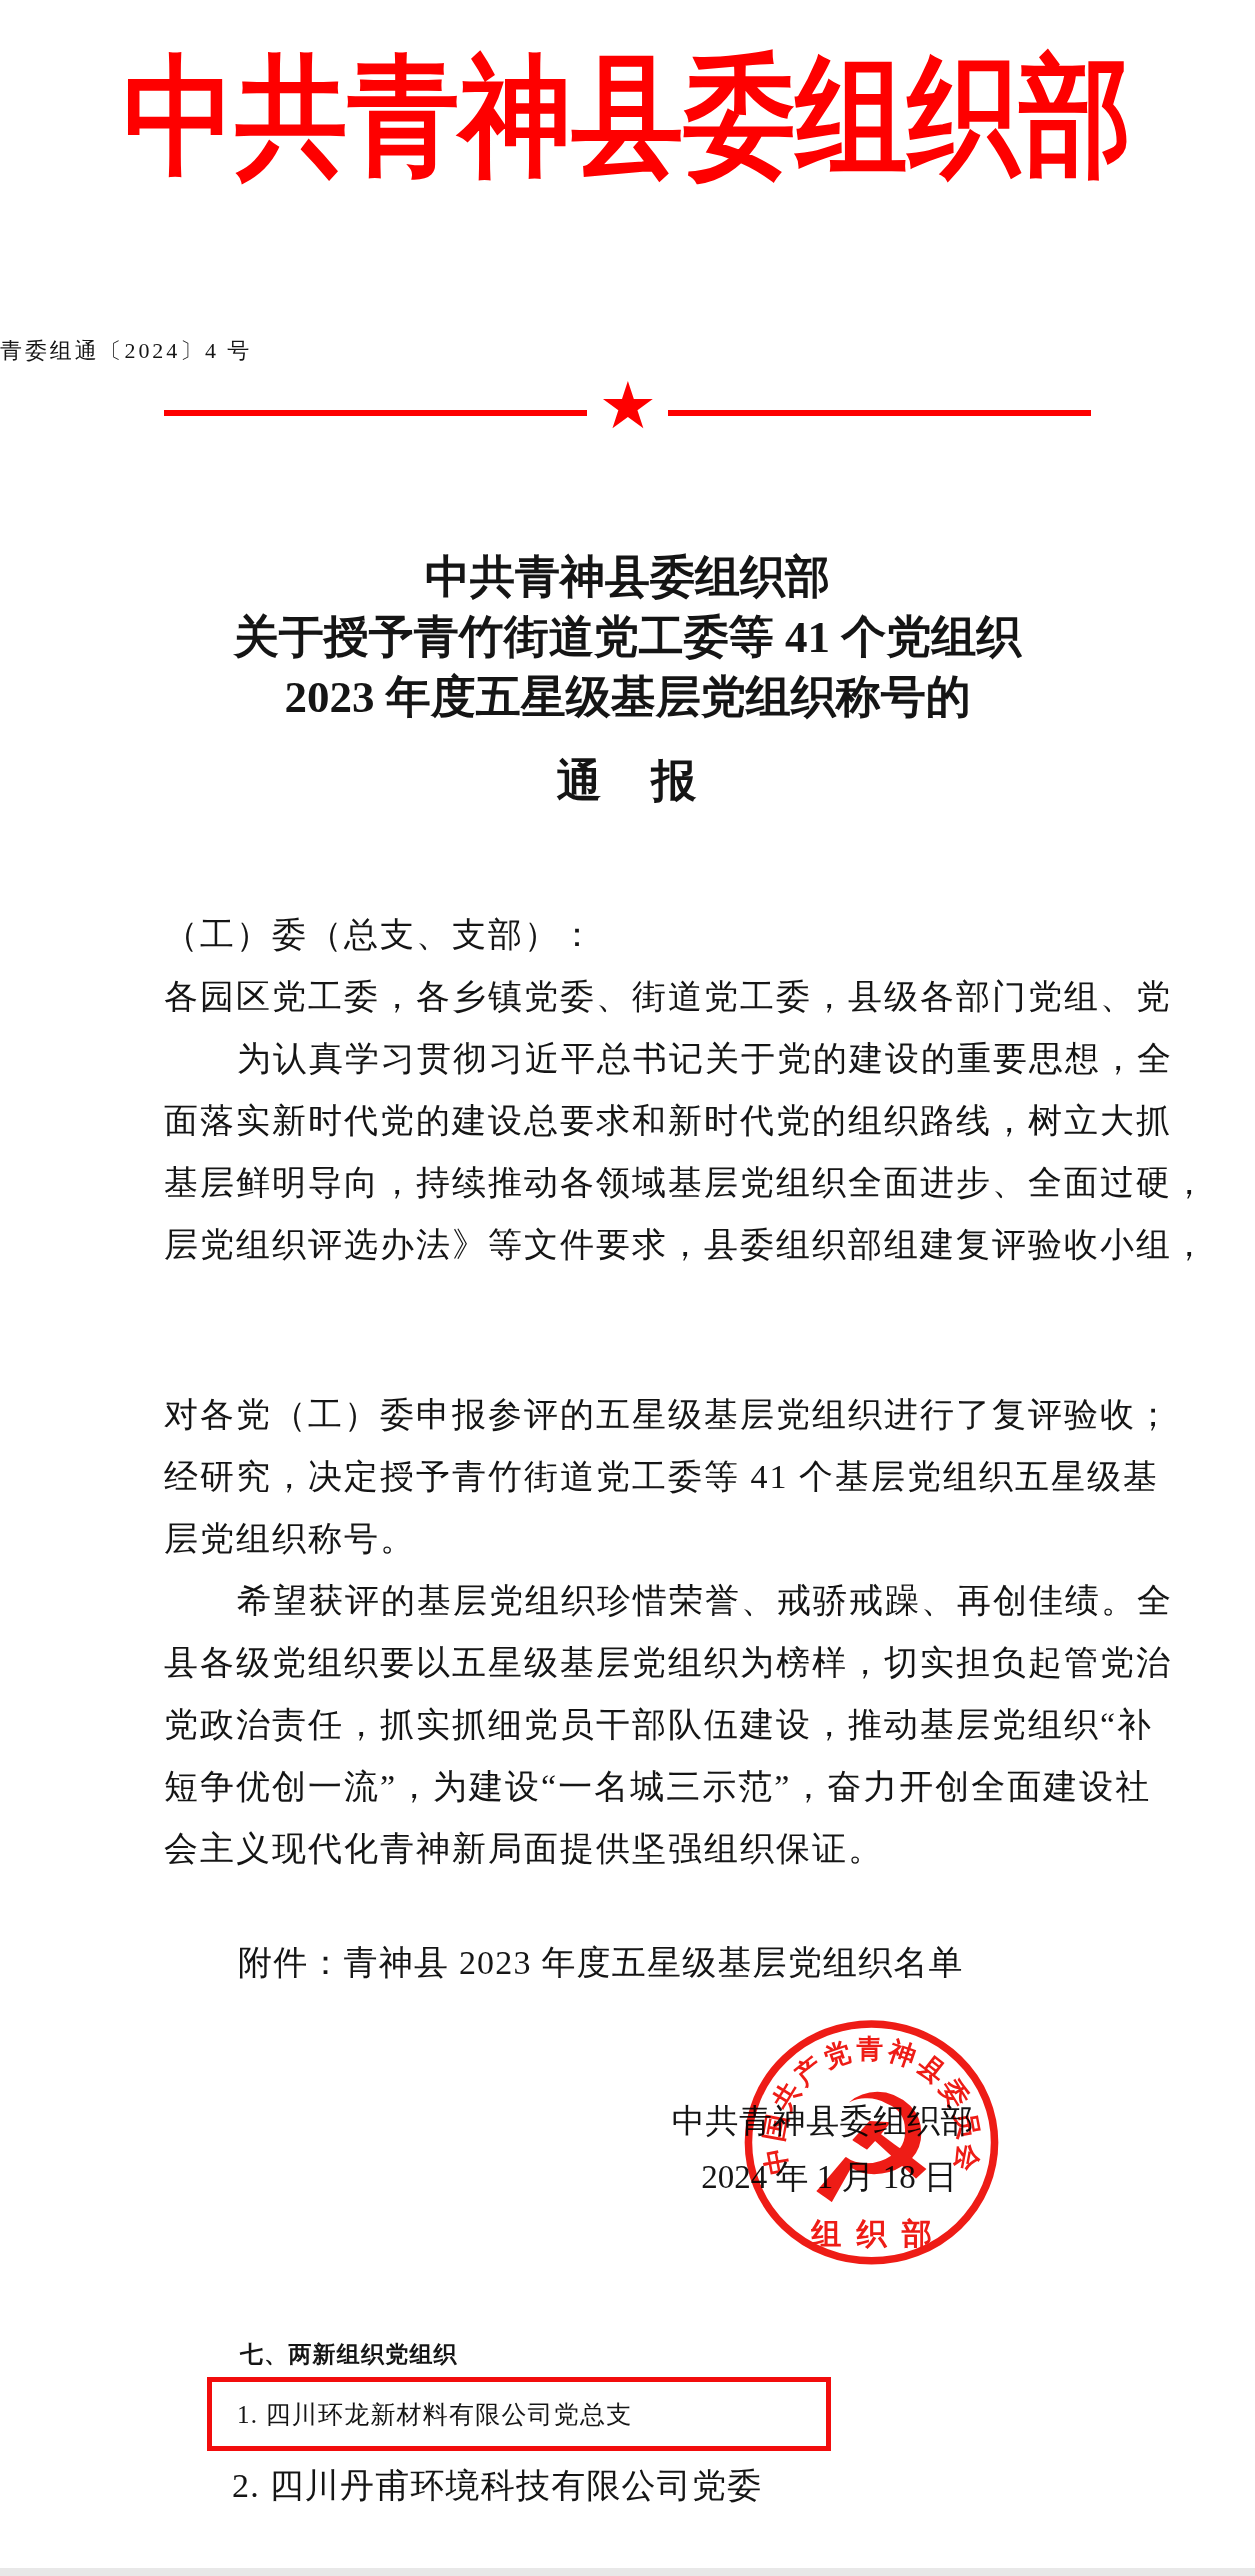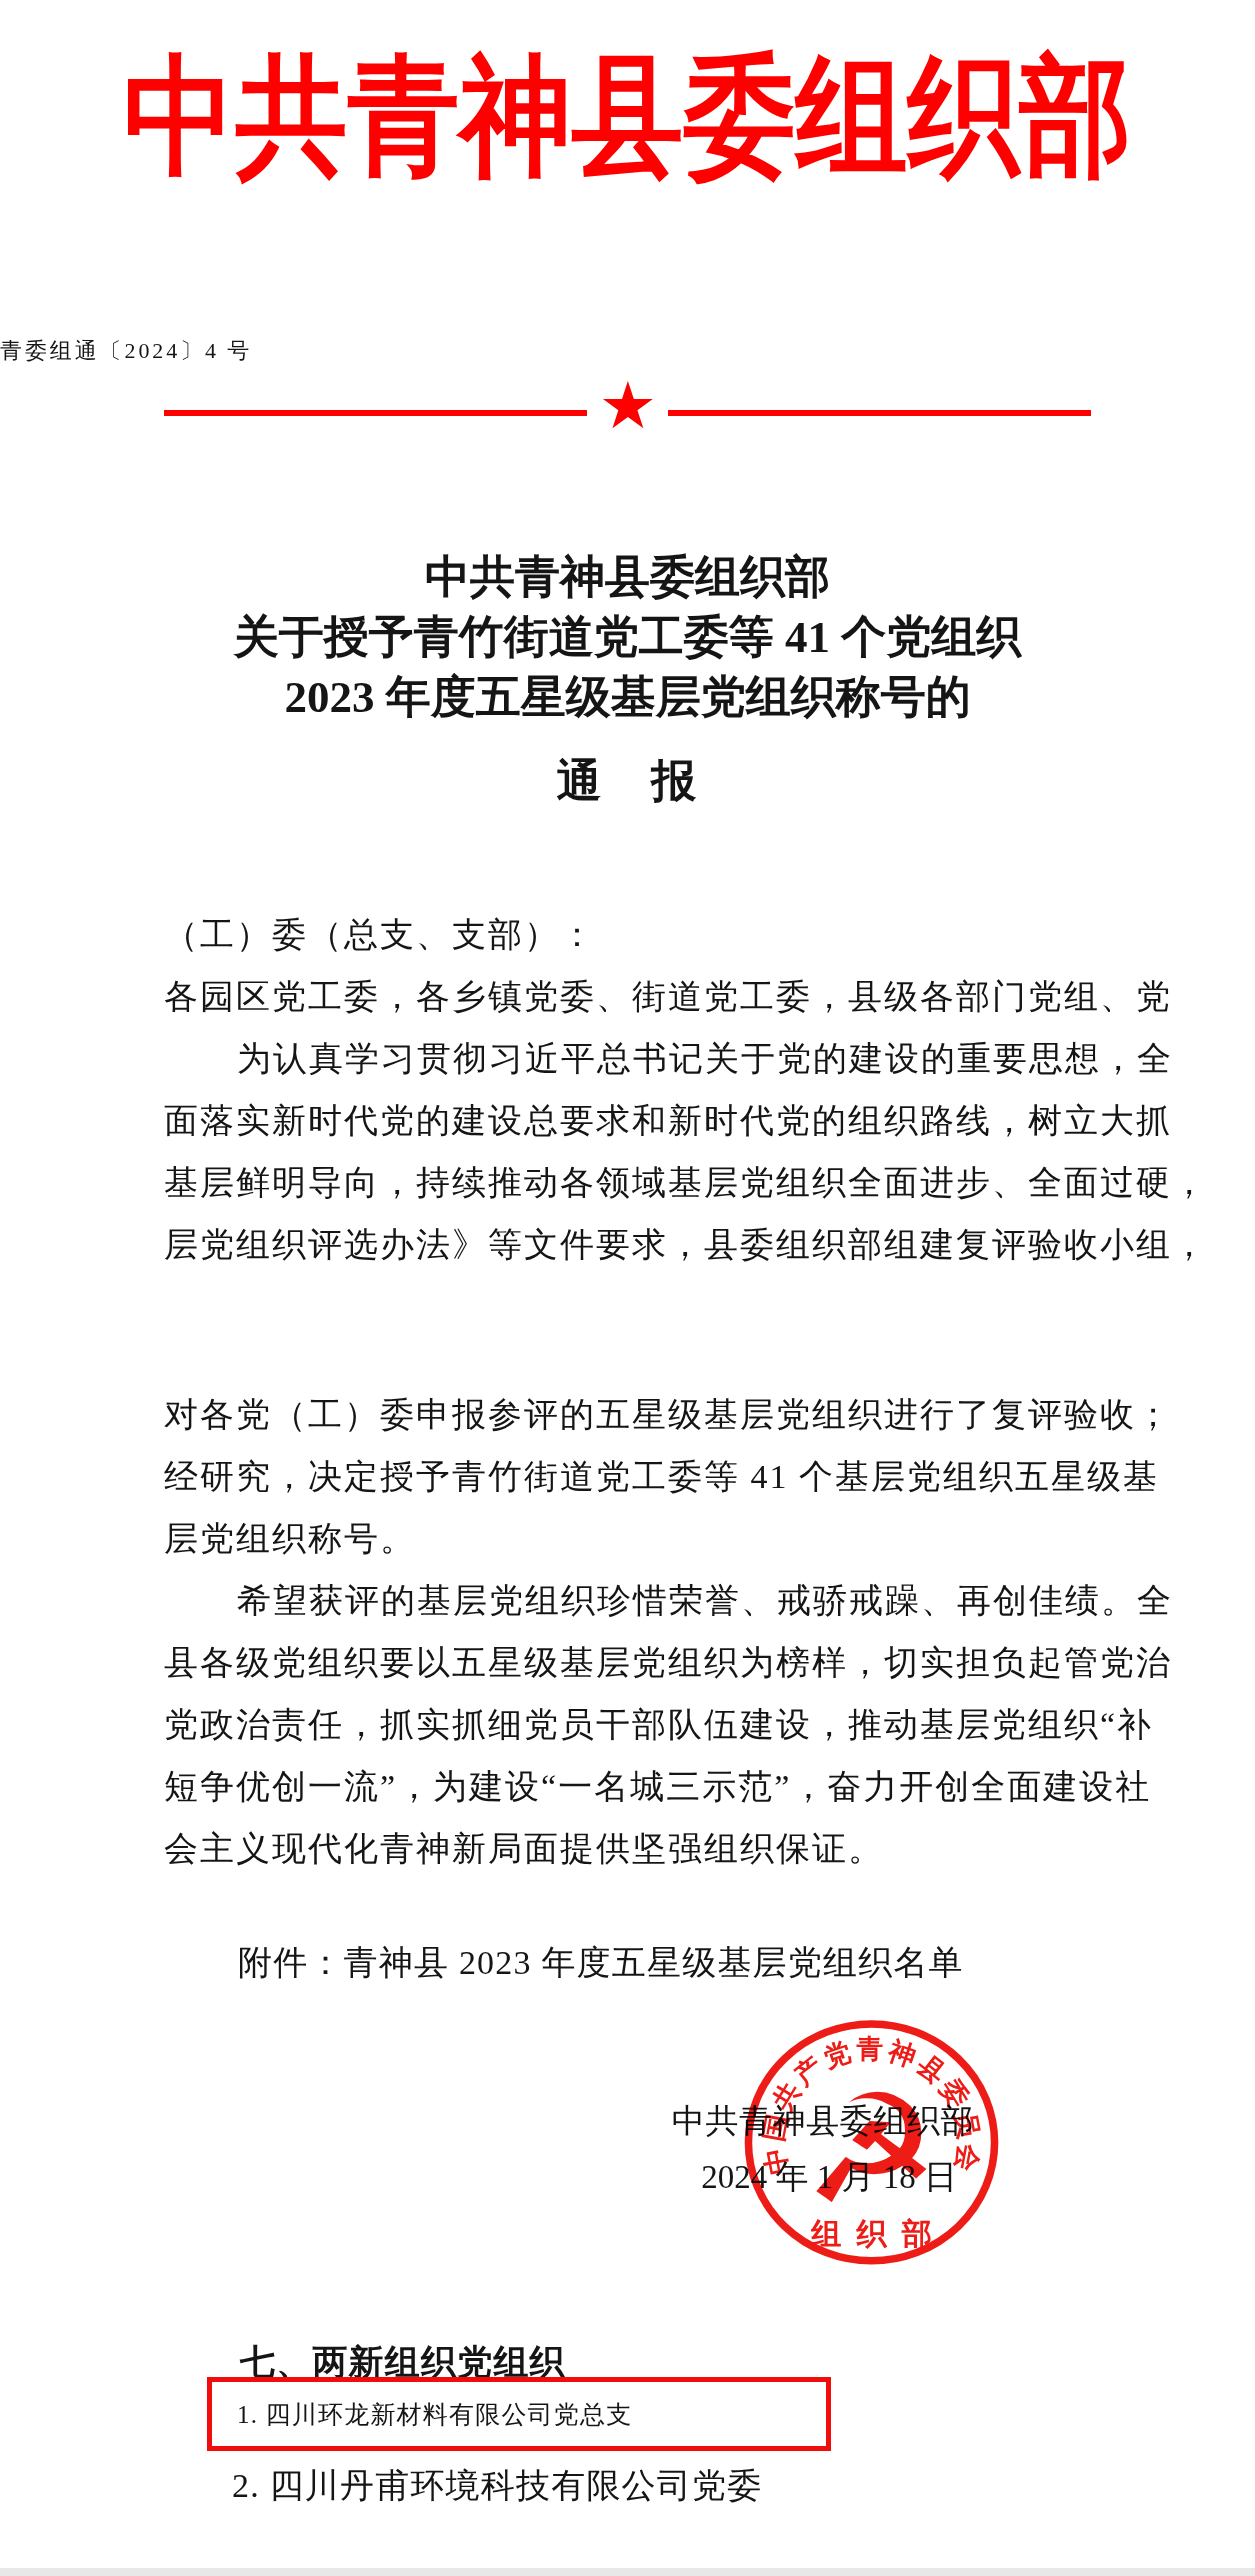--- a/index.html
+++ b/index.html
@@ -33,21 +33,21 @@
   .body-block { position:absolute; left:164px; width:955px; font-size:34px; letter-spacing:2px; }
   #body-block-1 { top:904px; }
   #body-block-2 { top:1384px; }
   .body-line { height:62px; line-height:62px; white-space:nowrap; }
   .indent { padding-left:73px;text-align:right; }
   .attachment-line { position:absolute; left:238px; top:1940px; font-size:34px; letter-spacing:1.2px; white-space:nowrap; }
   .signature-org  { position:absolute; left:823px; top:2099px; transform:translateX(-50%); font-size:33px; letter-spacing:0.6px; white-space:nowrap; }
   .signature-date { position:absolute; left:829px; top:2155px; transform:translateX(-50%); font-size:33px; white-space:nowrap; }
   .seal-svg { position:absolute; left:738px; top:2013px; mix-blend-mode:multiply; }
   .section-heading {
-    position:absolute; left:240px; top:2339px; font-size:35px; font-weight:bold;
+    position:absolute; left:240px; top:2339px; font-size:23px; font-weight:bold;
     font-family:Liberation Mono, monospace; letter-spacing:1.2px; white-space:nowrap;
   }
   .highlight-box {
     position:absolute; left:207px; top:2377px; width:624px; height:74px;
     border:5.8px solid #f20d0d; box-sizing:border-box;
   }
   .item-in-box {
     position:absolute; left:25px; top:50%; transform:translateY(-50%);
     font-size:25px; letter-spacing:1.2px; white-space:nowrap;
   }

